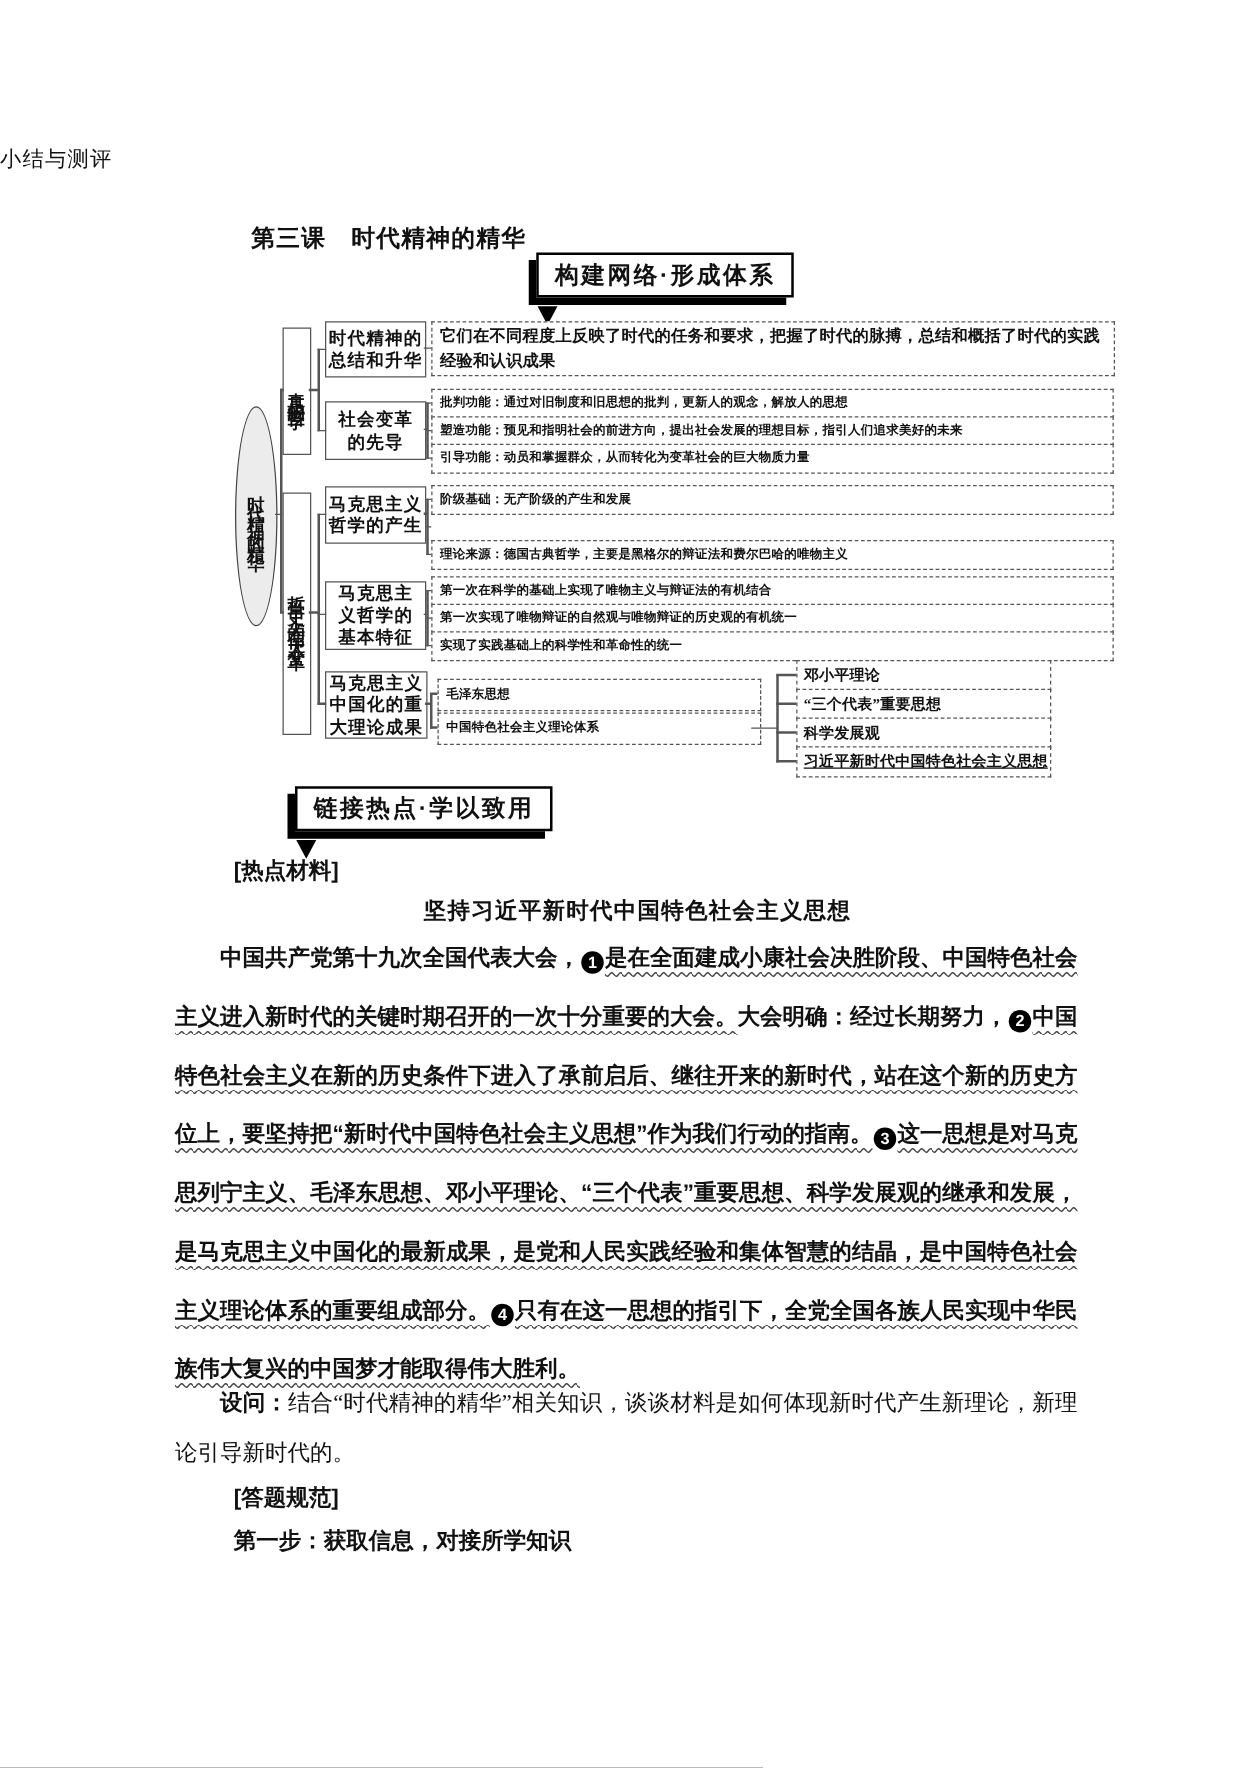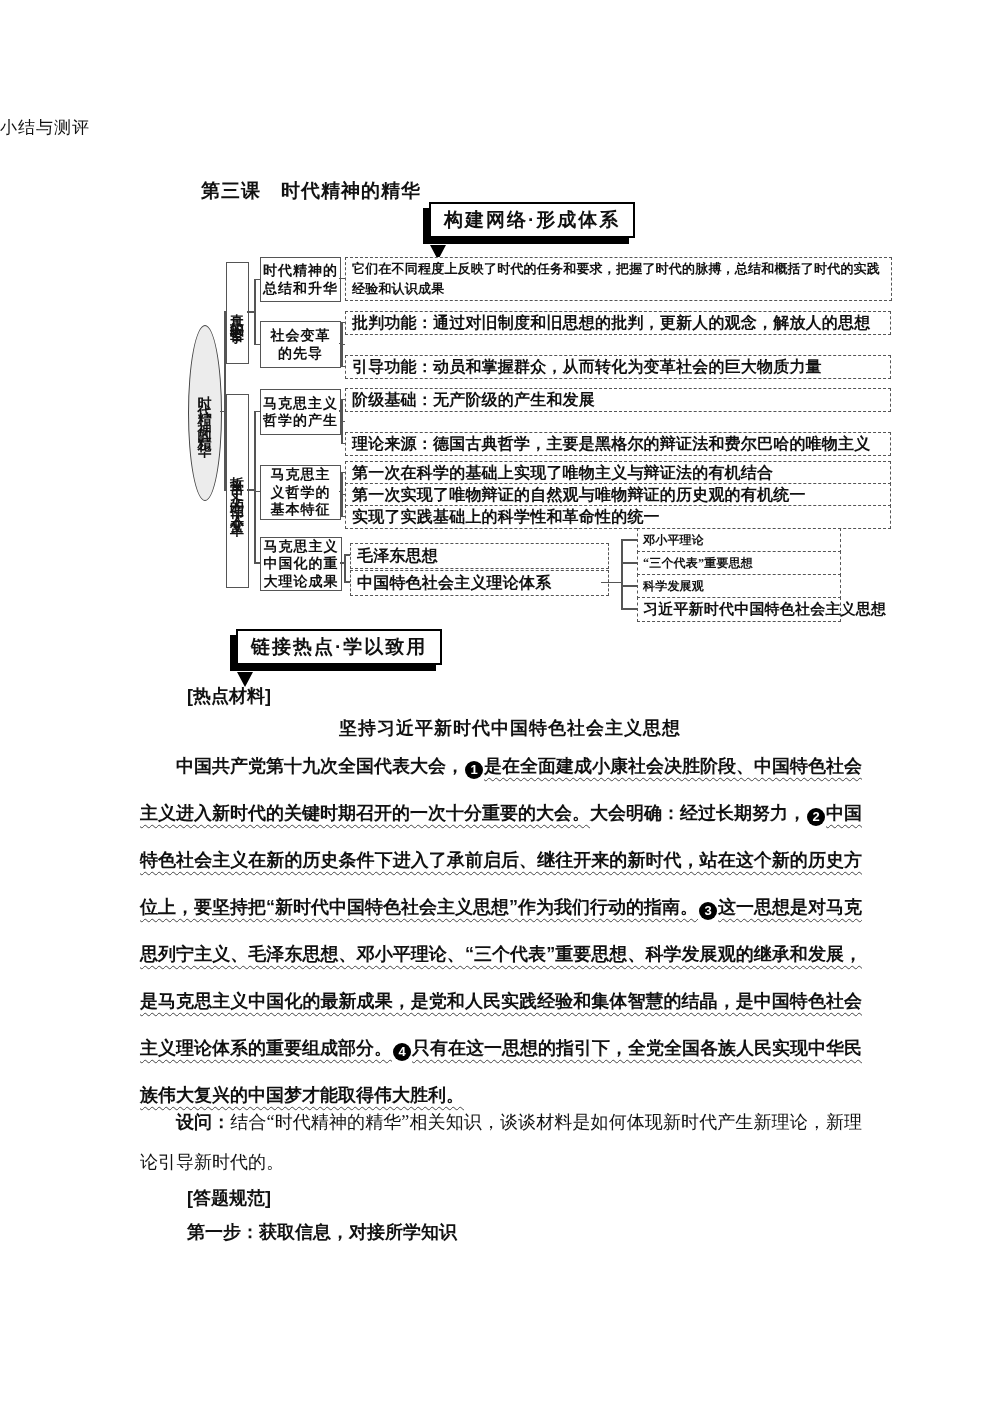--- a/index.html
+++ b/index.html
@@ -14,21 +14,21 @@
           letter-spacing:2px;box-shadow:-6px 6px 0 0 #000;}
   .banner-arrow{position:absolute;left:-1px;bottom:-24px;width:0;height:0;
           border-left:8px solid transparent;border-right:8px solid transparent;border-top:15px solid #000;}
   
   .oval{border:1.3px solid #444;border-radius:50%;background:#ececec;display:flex;align-items:center;justify-content:center;}
   .vtext{writing-mode:vertical-rl;text-orientation:upright;font-weight:bold;}
   .catbox{border:1.3px solid #555;background:#fff;display:flex;align-items:center;justify-content:center;}
   .node{border:1.3px solid #555;background:#fff;display:flex;align-items:center;justify-content:center;
         text-align:center;font-size:14px;font-weight:600;line-height:1.25;letter-spacing:1px;}
   .node span{display:block;}
-  .leaf{border:1px dashed #555;background:#fff;font-size:16px;font-weight:600;letter-spacing:.2px;
+  .leaf{border:1px dashed #555;background:#fff;font-size:10px;font-weight:600;letter-spacing:.2px;
         padding-left:6px;white-space:nowrap;overflow:visible;font-family:"Liberation Serif",serif;}
   .leaf-multi{border:1px dashed #555;background:#fff;font-size:13px;font-weight:600;letter-spacing:.2px;
         padding:1px 8px 0 6px;line-height:20px;white-space:normal;font-family:"Liberation Serif",serif;}
   .line{position:absolute;background:#555;}
   
   .bracket-label{font-size:18px;font-weight:bold;}
   .mat-title{text-align:center;font-size:18px;font-weight:bold;letter-spacing:1px;}
   .material{width:722px;font-size:18px;font-weight:bold;line-height:47px;text-align:justify;text-indent:2em;}
   .material .u{text-decoration:underline;text-decoration-style:wavy;text-decoration-color:#444;
                text-decoration-thickness:1px;text-underline-offset:5px;}
@@ -98,36 +98,37 @@
     <span>
         <span>马克思主义</span>
         <span>中国化的重</span>
         <span>大理论成果</span>
       </span>
   </div>
 
   <div class="abs leaf-multi" style="left:345px;top:257px;width:531px;height:41px;">它们在不同程度上反映了时代的任务和要求，把握了时代的脉搏，总结和概括了时代的实践经验和认识成果</div>
 
   <div class="abs leaf" style="left:345px;top:311px;width:538px;line-height:22px;height:22px;">批判功能：通过对旧制度和旧思想的批判，更新人的观念，解放人的思想</div>
+  <div class="abs leaf" style="left:345px;top:333px;width:538px;line-height:22px;height:22px;">塑造功能：预见和指明社会的前进方向，提出社会发展的理想目标，指引人们追求美好的未来</div>
   <div class="abs leaf" style="left:345px;top:355px;width:538px;line-height:22px;height:22px;">引导功能：动员和掌握群众，从而转化为变革社会的巨大物质力量</div>
 
   <div class="abs leaf" style="left:345px;top:388px;width:538px;line-height:22px;height:22px;">阶级基础：无产阶级的产生和发展</div>
   <div class="abs leaf" style="left:345px;top:432px;width:538px;line-height:22px;height:22px;">理论来源：德国古典哲学，主要是黑格尔的辩证法和费尔巴哈的唯物主义</div>
 
   <div class="abs leaf" style="left:345px;top:461px;width:538px;line-height:22px;height:22px;">第一次在科学的基础上实现了唯物主义与辩证法的有机结合</div>
   <div class="abs leaf" style="left:345px;top:483px;width:538px;line-height:22px;height:22px;">第一次实现了唯物辩证的自然观与唯物辩证的历史观的有机统一</div>
   <div class="abs leaf" style="left:345px;top:505px;width:538px;line-height:22px;height:22px;">实现了实践基础上的科学性和革命性的统一</div>
 
   <div class="abs leaf" style="left:350px;top:543px;width:251px;line-height:24px;height:24px;">毛泽东思想</div>
   <div class="abs leaf" style="left:350px;top:570px;width:251px;line-height:24px;height:24px;">中国特色社会主义理论体系</div>
 
   <div class="abs leaf" style="left:637px;top:528px;width:197px;line-height:23px;height:23px;font-size:12px;padding-left:5px;">邓小平理论</div>
   <div class="abs leaf" style="left:637px;top:551px;width:197px;line-height:23px;height:23px;font-size:12px;padding-left:5px;">“三个代表”重要思想</div>
   <div class="abs leaf" style="left:637px;top:574px;width:197px;line-height:23px;height:23px;font-size:12px;padding-left:5px;">科学发展观</div>
-  <div class="abs leaf" style="left:637px;top:597px;width:197px;line-height:23px;height:23px;font-size:15px;padding-left:5px;">习近平新时代中国特色社会主义思想</div>
+  <div class="abs leaf" style="left:637px;top:597px;width:197px;line-height:23px;height:23px;font-size:12px;padding-left:5px;text-decoration:underline;">习近平新时代中国特色社会主义思想</div>
 
   <div id="connectors">
       <div class="line" style="left: 220px; top: 410.5px; width: 5.5px; height: 1.5px;"></div>
       <div class="line" style="left: 224px; top: 311px; width: 1.5px; height: 179px;"></div>
       <div class="line" style="left: 224px; top: 311px; width: 3px; height: 1.5px;"></div>
       <div class="line" style="left: 224px; top: 489px; width: 3px; height: 1.5px;"></div>
       <div class="line" style="left: 247px; top: 311.2px; width: 8px; height: 1.5px;"></div>
       <div class="line" style="left: 254px; top: 278.5px; width: 1.5px; height: 66.5px;"></div>
       <div class="line" style="left: 254px; top: 278.5px; width: 7px; height: 1.5px;"></div>
       <div class="line" style="left: 254px; top: 343.5px; width: 7px; height: 1.5px;"></div>

